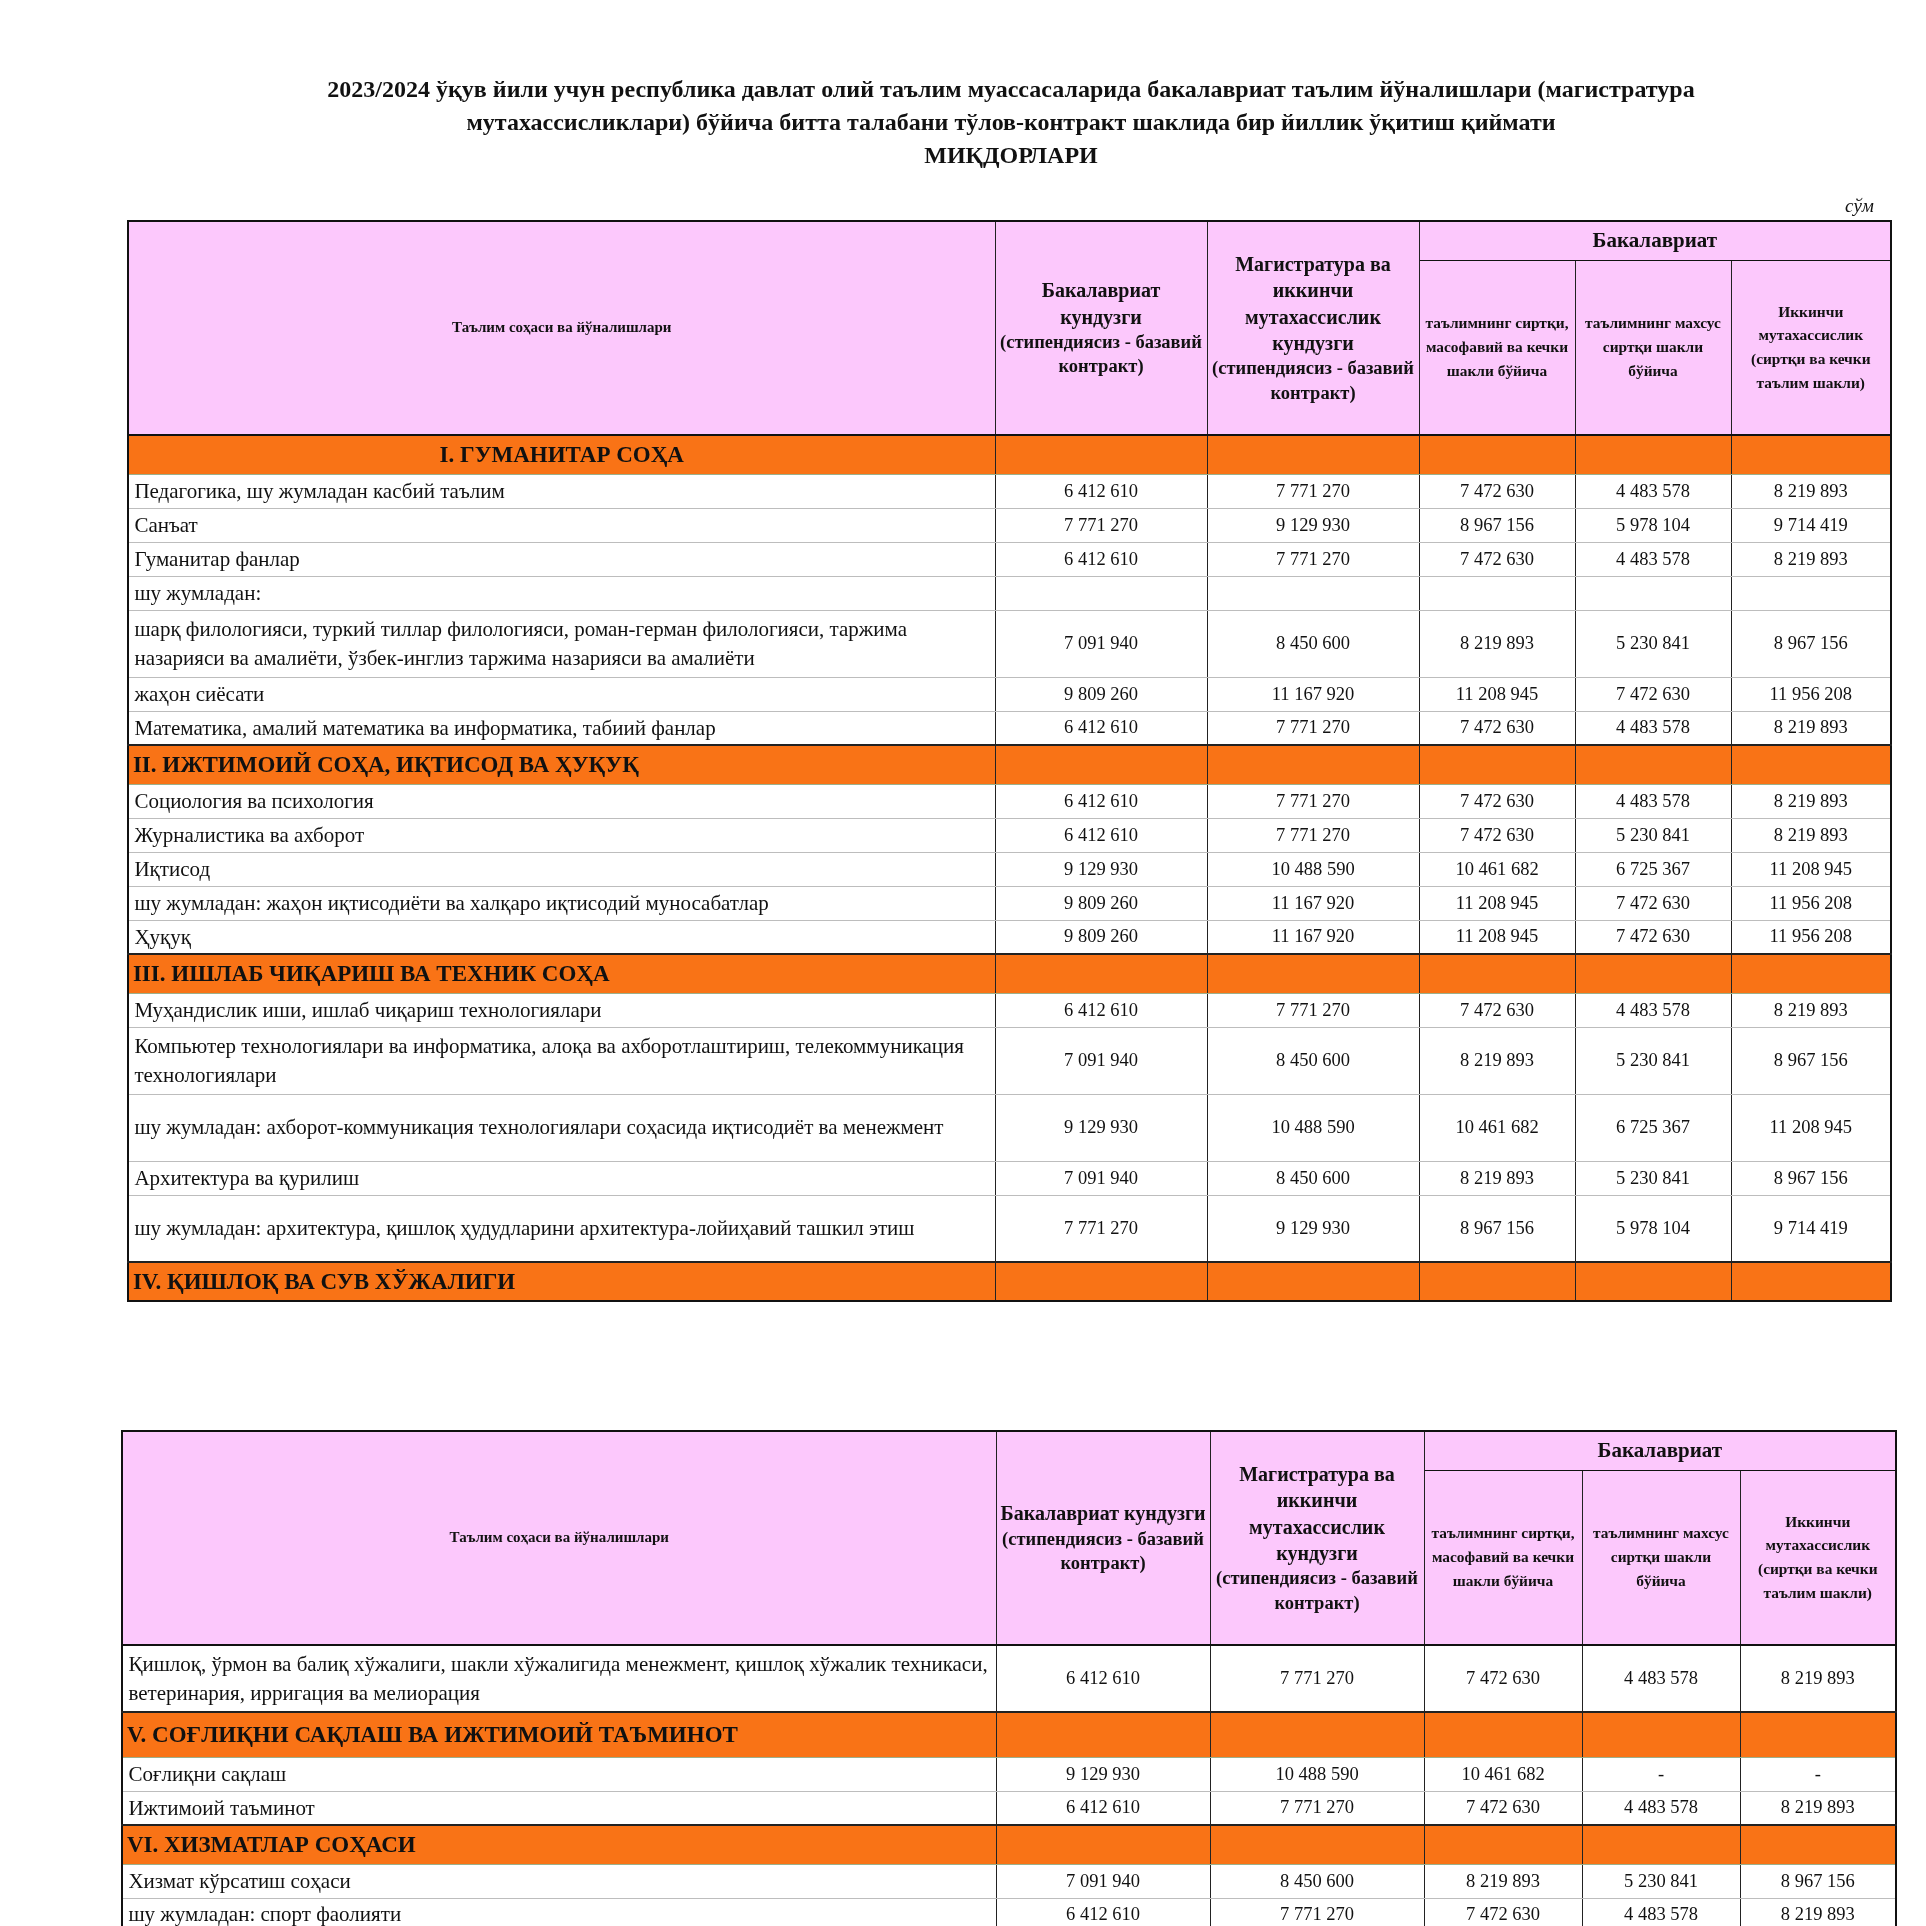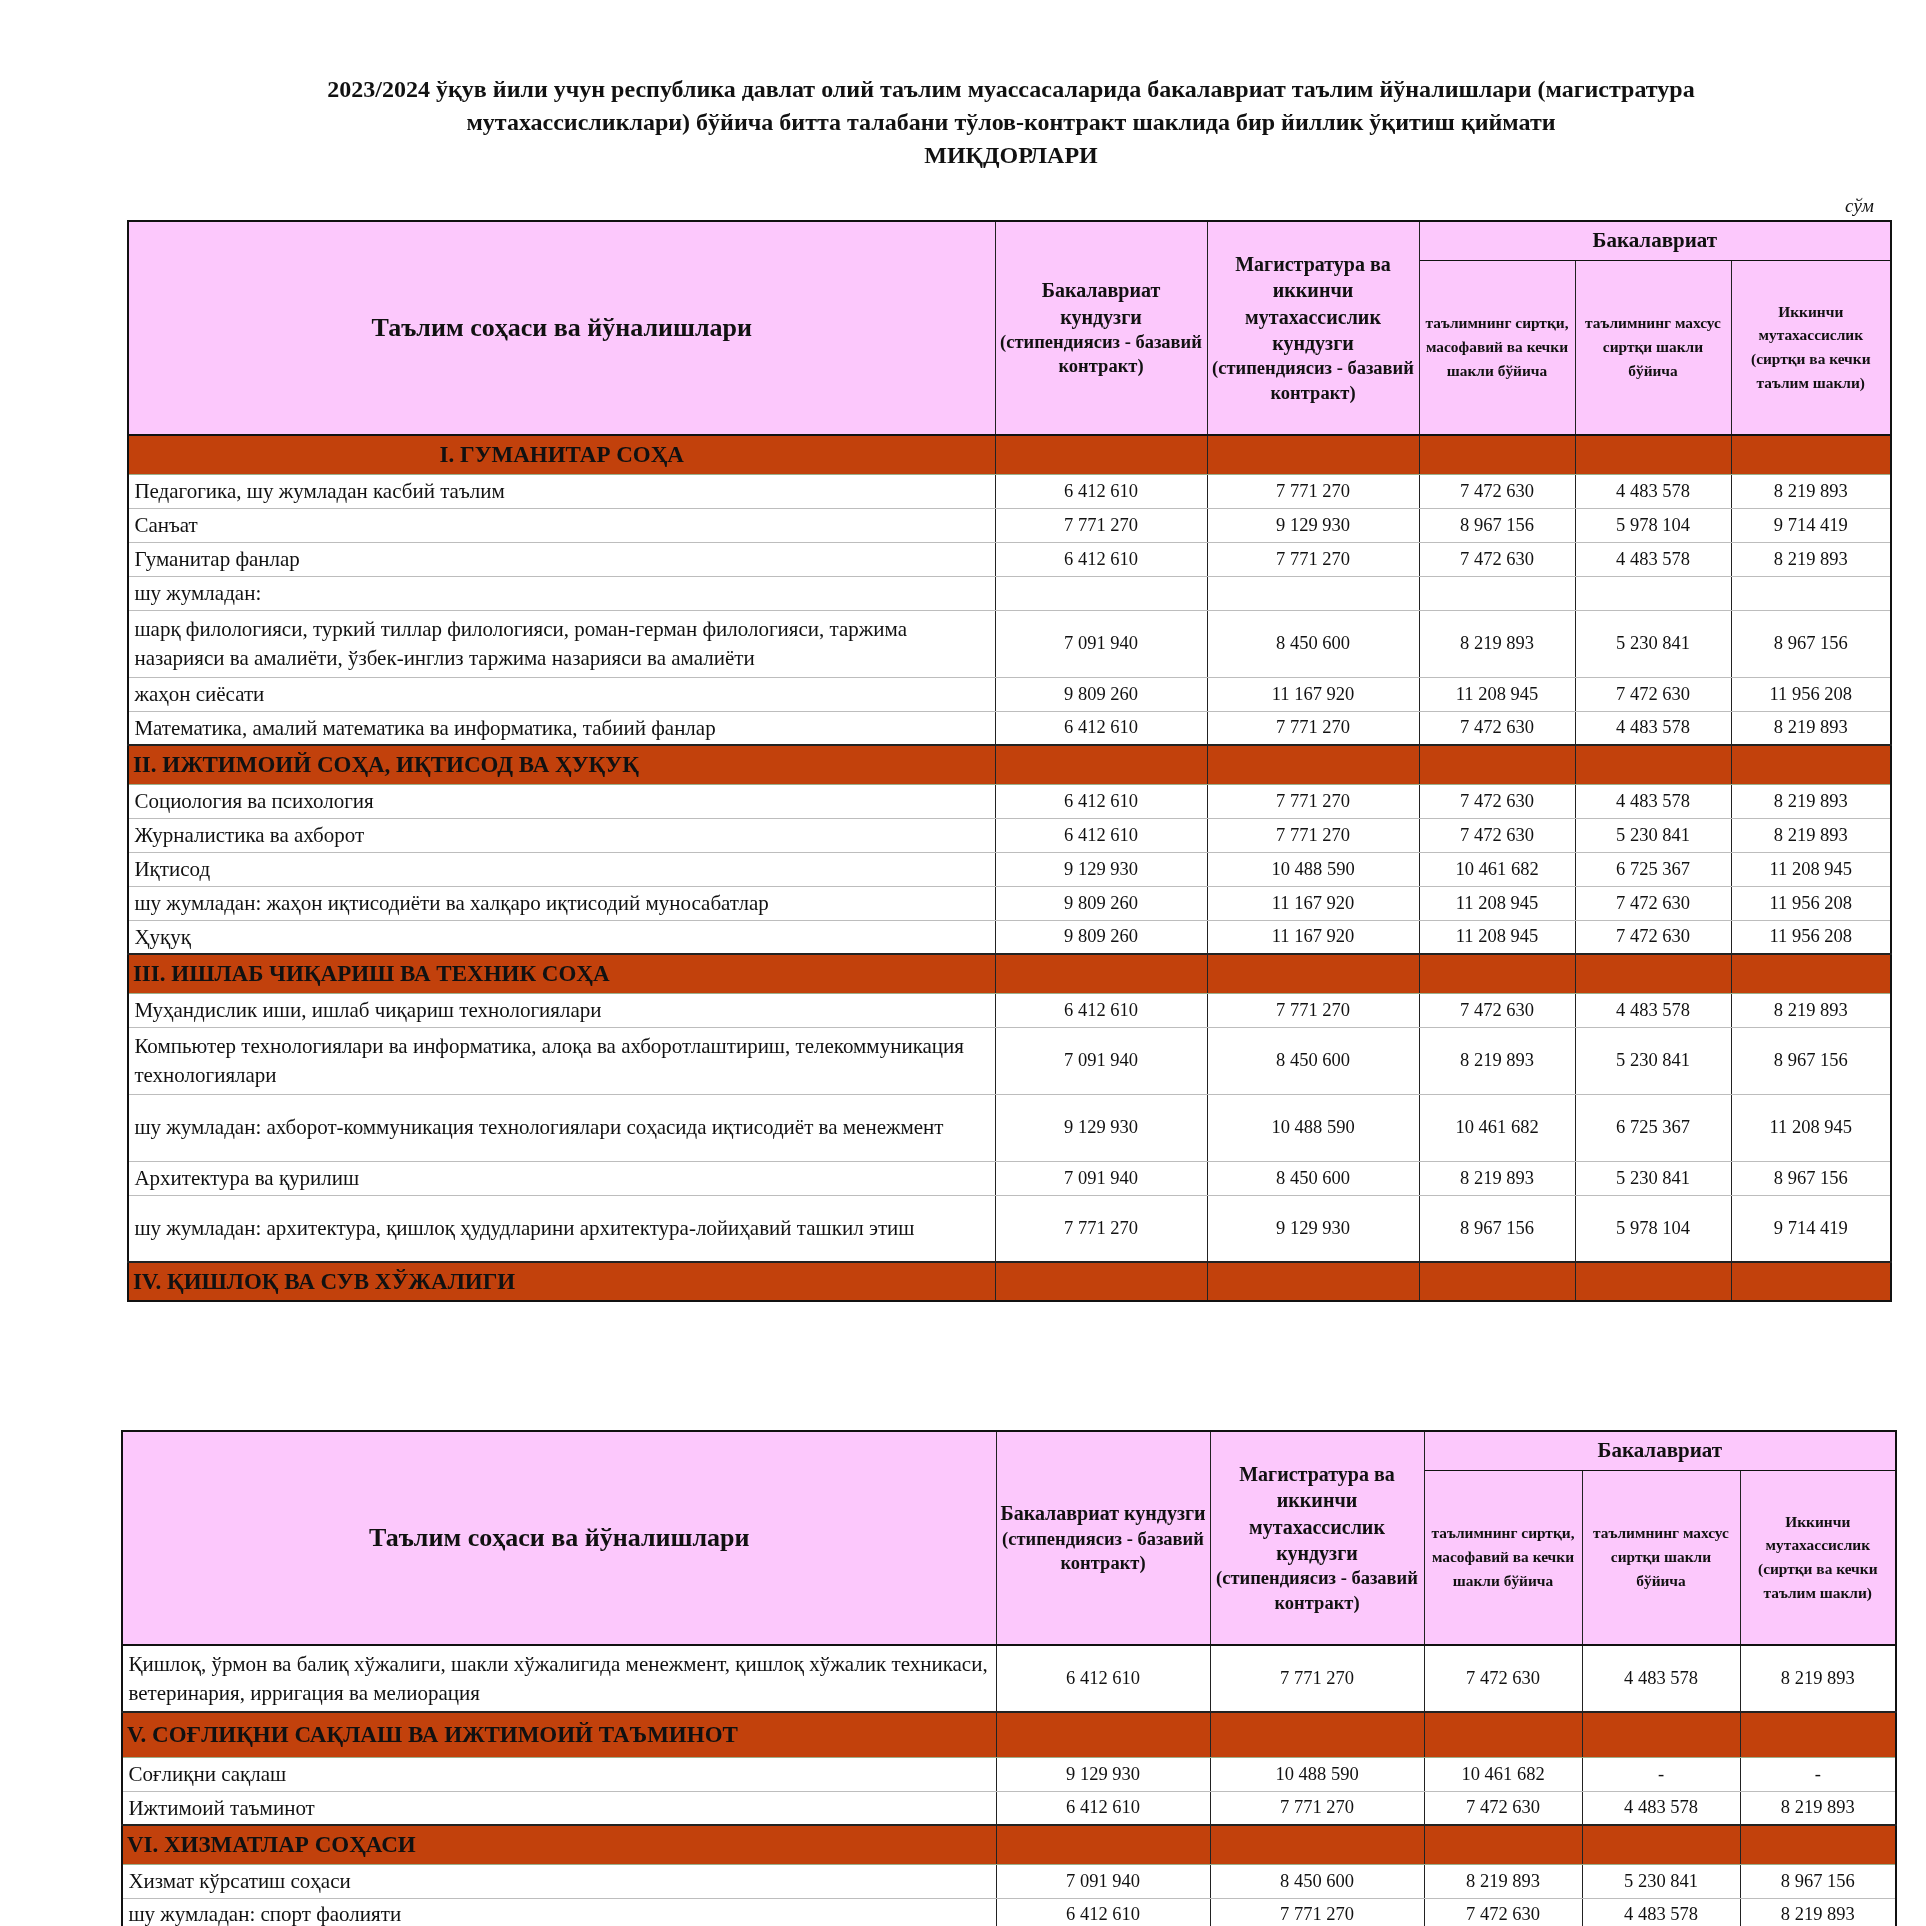--- a/index.html
+++ b/index.html
@@ -21,27 +21,27 @@
   }
   table.fees td, table.fees th {
     border-left: 1.5px solid #222; border-right: 1.5px solid #222;
     border-top: 1.9px solid #bdbdbd; border-bottom: 1.9px solid #bdbdbd;
     padding: 0 3.9px; vertical-align: middle;
   }
   table.fees thead th {
     background: #fcc8fc; font-weight: bold; text-align: center;
     border-bottom: 2.7px solid #111; border-top: none; line-height: 1.32;
   }
-  th.hdr-main { font-size: 26px; }
+  th.hdr-main { font-size: 15px; }
   th.hdr-col { font-size: 20px; }
   th.hdr-col small { font-size: 18.5px; font-weight: bold; display:block; }
   th.hdr-group { font-size: 21px; border-bottom: 1.9px solid #111 !important; height: 37px; }
   th.hdr-sub { font-size: 15.4px; line-height: 1.55 !important; }
   tr.section td {
-    background: #c2410c; font-weight: bold; font-size: 23px;
+    background: #f97316; font-weight: bold; font-size: 23px;
     border-top: 2.3px solid #222; border-bottom: 1.9px solid #9cb08c;
   }
   tr.section td.center { text-align: center; }
   tr.row td { font-size: 21px; line-height: 1.35; }
   tr.row td.name { text-align: left; padding-left: 5.4px; }
   tr.row td.num { text-align: center; font-size: 18.5px; }
 </style>
 </head>
 <body>
 

